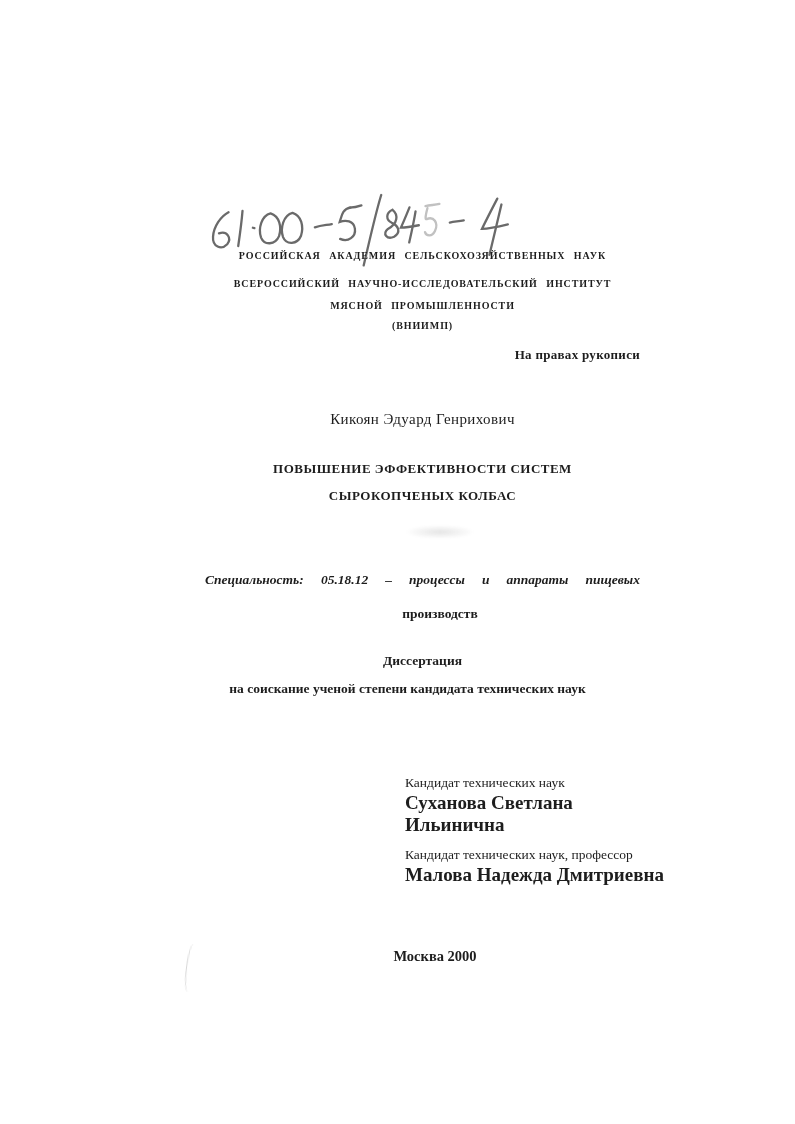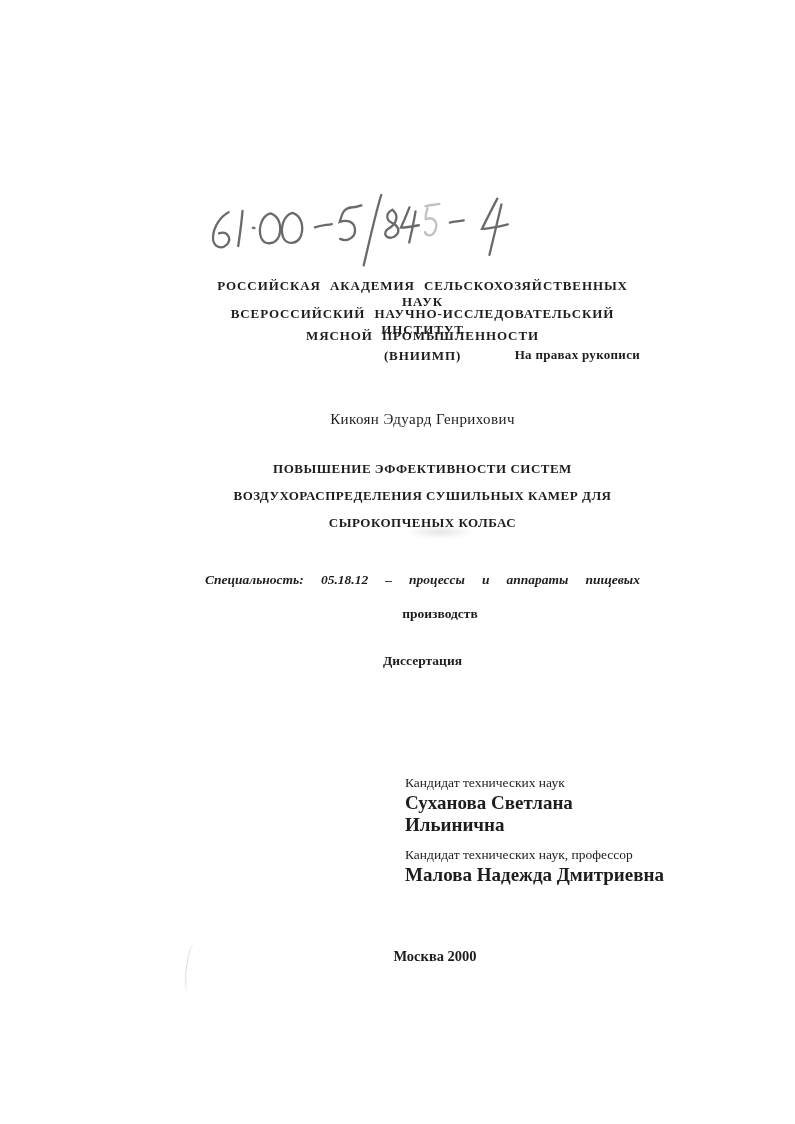--- a/index.html
+++ b/index.html
@@ -10,22 +10,22 @@
     font-family: "Liberation Serif", "DejaVu Serif", serif;
     color: #1d1d1d;
     overflow: hidden;
     margin: 0 auto;
   }
   .abs { position: absolute; }
   .col { left: 205px; width: 435px; }
   .center { text-align: center; }
   .right { text-align: right; }
   .hdr {
-    font-size: 13px; font-weight: bold;
-    letter-spacing: 0.9px; word-spacing: 5px; margin-top: 28px;
+    font-size: 10px; font-weight: bold;
+    letter-spacing: 0.9px; word-spacing: 5px;
   }
   .note { font-size: 13px; font-weight: bold; letter-spacing: 0.3px; }
   .author { font-size: 15px; font-weight: normal; letter-spacing: 0.4px; margin-top: 20px; }
   .title-line {
     font-size: 13px; font-weight: bold;
     letter-spacing: 0.5px; line-height: 27px;
   }
   .spec-row {
     display: flex; justify-content: space-between; align-items: baseline;
     font-size: 13.5px; font-weight: bold;
@@ -83,38 +83,38 @@
   <div class="abs col center hdr" style="top:300px;">МЯСНОЙ ПРОМЫШЛЕННОСТИ</div>
 
   <div class="abs col center hdr" style="top:320px;">(ВНИИМП)</div>
 
   <div class="abs col right note" style="top:347px;">На правах рукописи</div>
 
   <div class="abs col center author" style="top:391px;">Кикоян Эдуард Генрихович</div>
 
   <div class="abs col center" style="top:455px;">
     <div class="title-line">ПОВЫШЕНИЕ ЭФФЕКТИВНОСТИ СИСТЕМ</div>
-    <div class="title-line">ВОЗДУХОРАСПРЕДЕЛЕНИЯ СУШИЛЬНЫХ КАМЕР ДЛЯ</div>
     <div class="title-line">СЫРОКОПЧЕНЫХ КОЛБАС</div>
   </div>
 
   <div class="abs smudge" style="left:405px; top:525px;"></div>
 
   <div class="abs col spec-row" style="top:572px;font-style:italic;">
     <span>Специальность:</span>
     <span>05.18.12</span>
     <span>–</span>
     <span>процессы</span>
     <span>и</span>
     <span>аппараты</span>
     <span>пищевых</span>
   </div>
   <div class="abs thesis" style="left:205px; top:606px; width:470px; text-align:center;">производств</div>
 
   <div class="abs col center thesis" style="top:653px;">Диссертация</div>
+  <div class="abs center thesis" style="left:180px; top:681px; width:455px;">на соискание ученой степени кандидата технических наук</div>
 
 
   <div class="abs" style="left:405px; top:775px; width:260px;">
     <div class="sup-block">
       <div class="sup-degree">Кандидат технических наук</div>
       <div class="sup-name">Суханова Светлана Ильинична</div>
     </div>
     <div class="sup-block">
       <div class="sup-degree">Кандидат технических наук, профессор</div>
       <div class="sup-name">Малова Надежда Дмитриевна</div>

